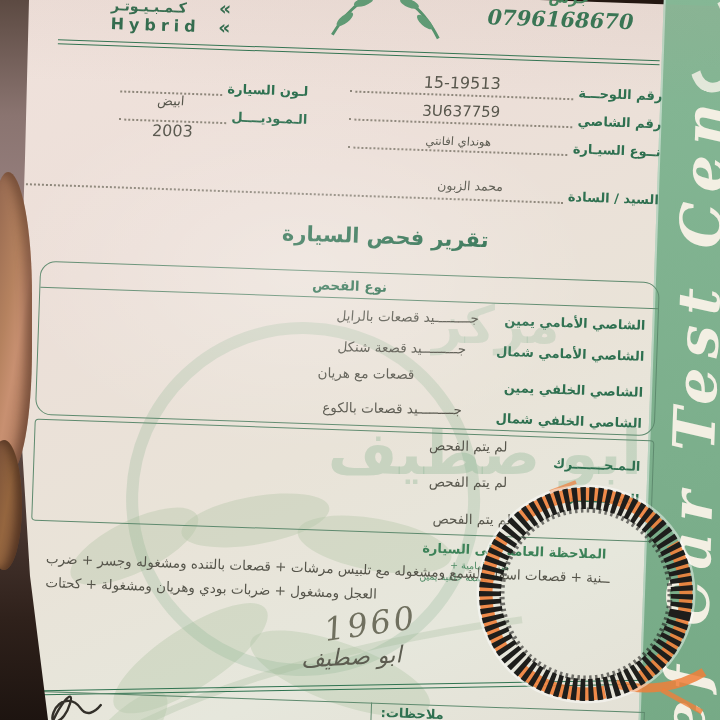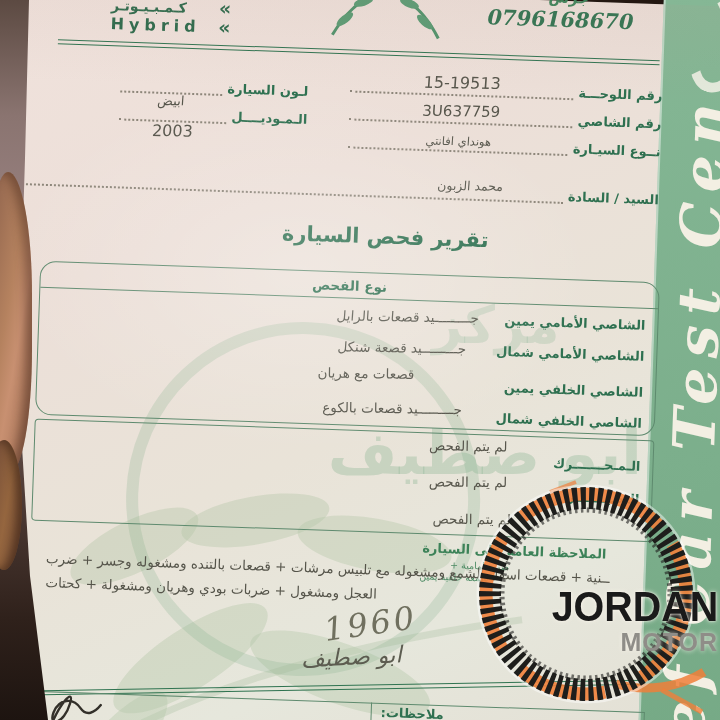--- a/index.html
+++ b/index.html
@@ -277,19 +277,15 @@
       <circle cx="120" cy="118" r="100" fill="none" stroke="#ef7f3a" stroke-width="13" opacity="0.9" stroke-dasharray="150 40 90 28 120 26" transform="rotate(-30 120 118)"></circle>
       <path d="M150,208 C180,216 212,212 238,196" stroke="#ef7f3a" stroke-width="9" fill="none" opacity="0.85"></path>
       <path d="M196,214 L236,236" stroke="#ef7f3a" stroke-width="5" fill="none" opacity="0.8"></path>
       <path d="M84,16 L110,6" stroke="#ef7f3a" stroke-width="4" fill="none" opacity="0.7"></path>
 
       <circle cx="120" cy="118" r="108" fill="none" stroke="rgba(255,255,255,0.45)" stroke-width="3"></circle>
 
       <circle cx="120" cy="118" r="96" fill="none" stroke="#1e1e1c" stroke-width="22" stroke-dasharray="5 3.2" transform="rotate(12 120 118)"></circle>
       <circle cx="120" cy="118" r="84" fill="none" stroke="rgba(30,30,28,0.6)" stroke-width="5" stroke-dasharray="2.5 3.5"></circle>
     </svg>
-    <div class="jm-text">
-      <div class="jm-jordan">JORDAN</div>
-      <div class="jm-motor">MOTOR</div>
-    </div>
   </div>
 
 </div>
 
 </body></html>

